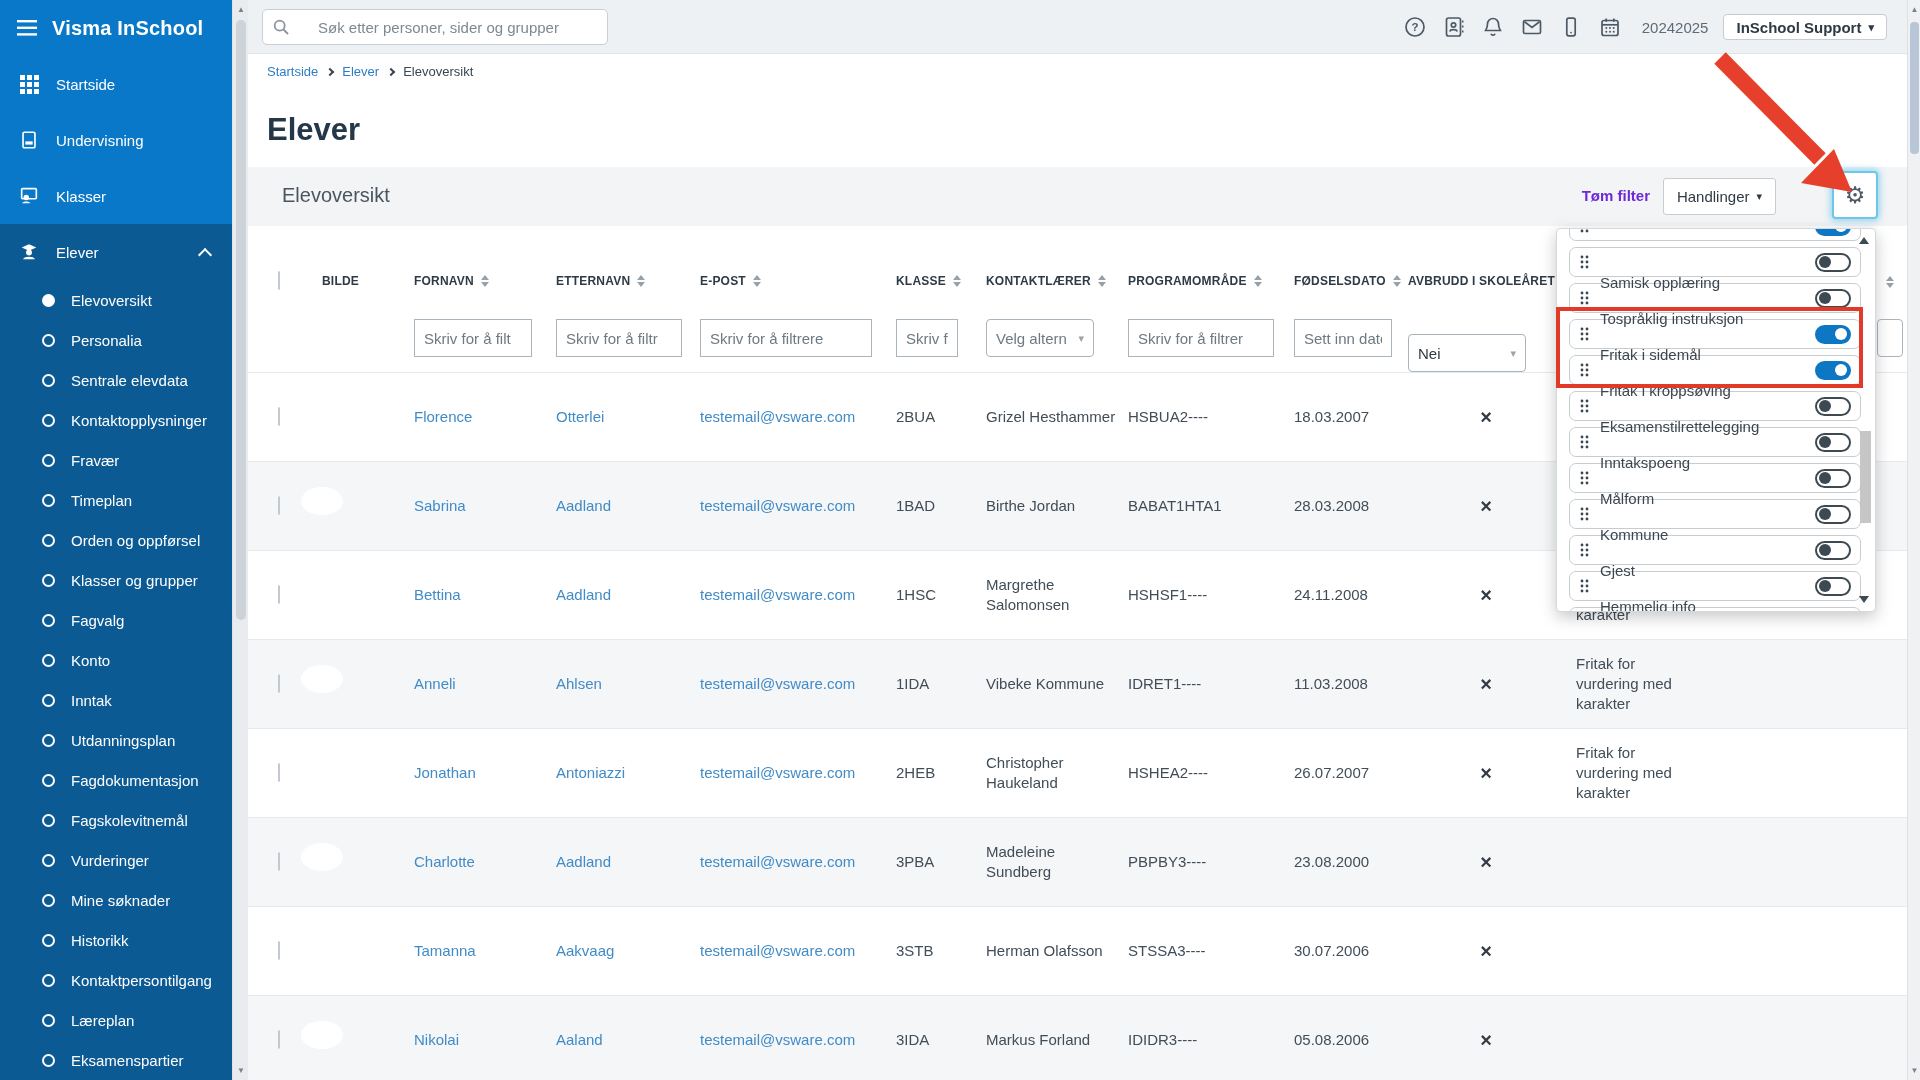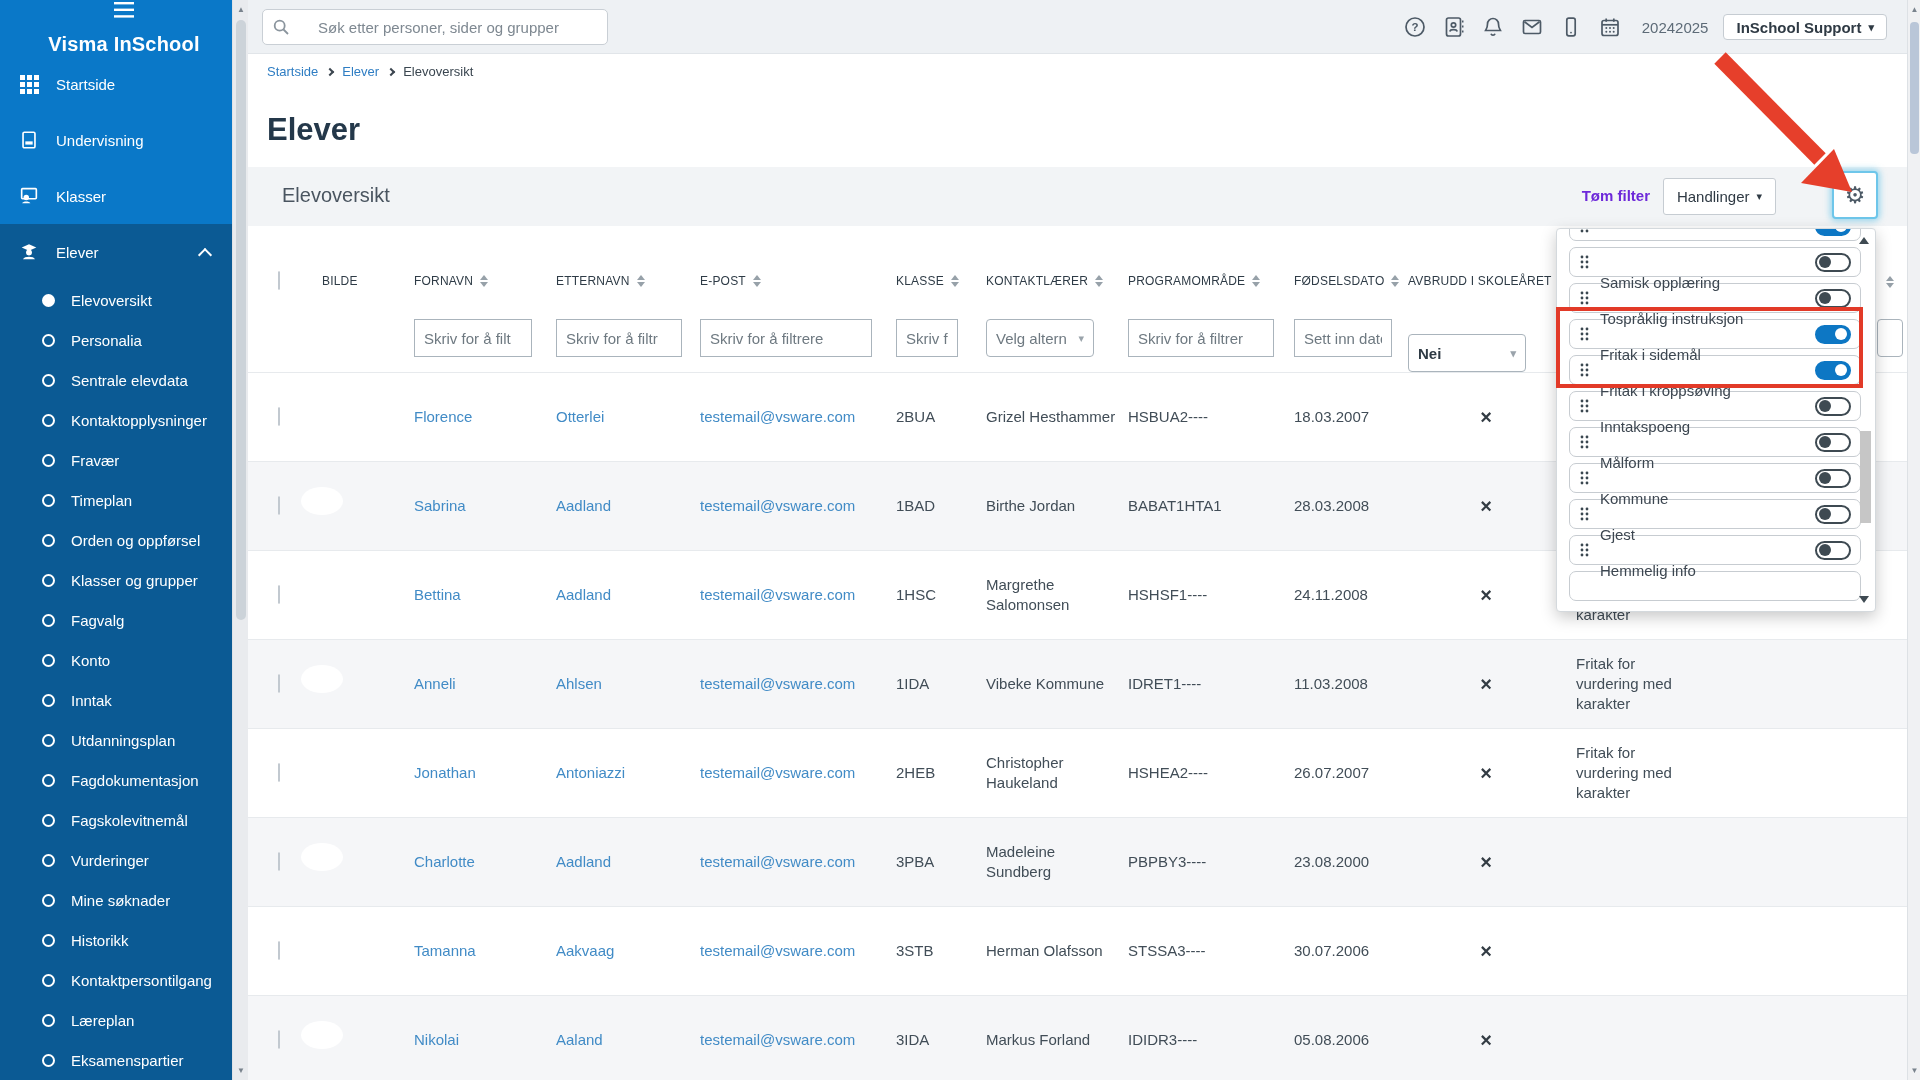--- a/index.html
+++ b/index.html
@@ -1,20 +1,20 @@
 <!DOCTYPE html>
 <html><head>
 <meta charset="utf-8">
 <style>
   * { box-sizing: border-box; margin: 0; padding: 0; }
   html,body { width:1920px; height:1080px; overflow:hidden; font-family:"Liberation Sans", sans-serif; background:#fff; position:relative; }
 
   
   .sidebar { position:absolute; left:0; top:0; width:232px; height:1080px; background:#0a78c8; color:#fff; z-index:6; }
-  .brand-row { height:56px; display:flex; align-items:center; gap:14px; padding-left:16px;flex-direction:column; }
+  .brand-row { height:56px; display:flex; align-items:center; gap:14px; padding-left:16px; }
   .brand-title { font-size:20px; font-weight:700; letter-spacing:.2px; }
   .nav-item { height:56px; display:flex; align-items:center; gap:16px; padding-left:18px; font-size:15px; cursor:pointer; }
   .nav-icon { width:22px; height:22px; display:inline-flex; align-items:center; justify-content:center; }
   .elever-section { position:absolute; top:224px; left:0; right:0; bottom:0; background:#0b5a94; }
   .section-head { height:56px; display:flex; align-items:center; gap:16px; padding-left:18px; font-size:15px; position:relative; cursor:pointer; }
   .chev-up { position:absolute; right:22px; top:26px; width:10px; height:10px; border-top:2.5px solid #fff; border-right:2.5px solid #fff; transform:rotate(-45deg); }
   .sub-item { height:40px; display:flex; align-items:center; gap:16px; padding-left:42px; font-size:15px; cursor:pointer; }
   .radio { width:13px; height:13px; border:2px solid #fff; border-radius:50%; flex:0 0 auto; }
   .sub-item.active .radio { background:#fff; }
 
@@ -46,29 +46,29 @@
   .toolbar { position:absolute; left:248px; top:167px; width:1659px; height:59px; background:#f2f4f6; z-index:2; }
   .section-title { position:absolute; left:34px; top:17px; font-size:20px; color:#4a5560; }
   .clear-filter { position:absolute; right:257px; top:20px; font-size:15px; font-weight:700; color:#6d28d9; cursor:pointer;text-align:right; }
   .actions-button { position:absolute; right:131px; top:11px; height:37px; background:#fff; border:1px solid #c6ccd2; border-radius:3px; padding:0 13px; font-size:15px; color:#2f3a44; display:flex; align-items:center; gap:7px; cursor:pointer; }
   .gear-button { position:absolute; left:1832px; top:171px; width:46px; height:48px; background:#fff; border:2px solid #6ec6ea; border-radius:4px; box-shadow:0 0 6px 2px rgba(80,190,230,.55); display:flex; align-items:center; justify-content:center; font-size:23px; color:#4d5a66; cursor:pointer; z-index:30; }
 
   
   .table-card { position:absolute; left:248px; top:226px; width:1659px; height:854px; background:#fff; overflow:hidden; z-index:1; }
   .cols { display:grid; grid-template-columns:44px 92px 142px 144px 196px 90px 142px 166px 114px 168px 1fr; padding-left:30px; align-items:center; }
   .head-row { margin-top:32px; height:46px; }
-  .hlabel { font-size:12px; font-weight:400; color:#2e3b46; letter-spacing:.2px; display:flex; align-items:center; }
+  .hlabel { font-size:12px; font-weight:700; color:#2e3b46; letter-spacing:.2px; display:flex; align-items:center; }
   .sort { display:inline-flex; flex-direction:column; gap:2px; margin-left:7px; cursor:pointer; }
   .sort .up { width:0; height:0; border-left:4px solid transparent; border-right:4px solid transparent; border-bottom:5px solid #97a1a9; }
   .sort .dn { width:0; height:0; border-left:4px solid transparent; border-right:4px solid transparent; border-top:5px solid #97a1a9; }
   .filter-row { height:68px; align-items:center; }
   .f-input { height:38px; border:1px solid #aab4bc; border-radius:0; background:#fff; font-size:15px; font-family:inherit; color:#3c4650; padding:12px 9px; outline:none; }
   .f-input::placeholder { color:#6e7981; }
   .f-select { height:38px; border:1px solid #aab4bc; border-radius:4px; background:#fff; font-size:15px; color:#6e7981; padding:0 9px; display:flex; align-items:center; justify-content:space-between; cursor:pointer; }
-  .f-select.value { color:#2e3a44; font-weight:700;margin-top:30px; }
+  .f-select.value { color:#2e3a44; font-weight:400;margin-top:30px; }
   .f-select .caret { color:#9aa3ab; }
   .cb { width:18px; height:18px; border:1px solid #c2c9d0; border-radius:4px; background:#fff; cursor:pointer; }
   .t-row { height:89px; border-top:1px solid #e7eaed; }
   .t-row:nth-child(even) { background:#f5f6f8; }
   .avatar { width:62px; height:62px; border-radius:50%; background:#b6bec6; position:relative; overflow:hidden; }
   .avatar .body { position:absolute; left:50%; bottom:-9px; transform:translateX(-50%); width:42px; height:28px; border-radius:50%; background:#fff; }
   .cell { font-size:15px; color:#414d57; padding-right:12px; line-height:1.35; }
   .link { color:#418bc6; cursor:pointer; }
   .xmark { font-size:20px; font-weight:700; color:#333c44; text-align:center; }
   .fritak-cell { max-width:130px; }
@@ -656,20 +656,36 @@
               <circle cx="7" cy="7" r="1.4"></circle>
               <circle cx="2" cy="12" r="1.4"></circle>
               <circle cx="7" cy="12" r="1.4"></circle>
             </g>
           </svg>
         </span>
         <span class="p-label">Fritak i kroppsøving</span>
         <span class="toggle on"></span>
       </div>
 
+      <div class="panel-item">
+        <span>
+          <svg width="9" height="14" viewBox="0 0 9 14">
+            <g fill="#3a4750">
+              <circle cx="2" cy="2" r="1.4"></circle>
+              <circle cx="7" cy="2" r="1.4"></circle>
+              <circle cx="2" cy="7" r="1.4"></circle>
+              <circle cx="7" cy="7" r="1.4"></circle>
+              <circle cx="2" cy="12" r="1.4"></circle>
+              <circle cx="7" cy="12" r="1.4"></circle>
+            </g>
+          </svg>
+        </span>
+        <span class="p-label">Eksamenstilrettelegging</span>
+        <span class="toggle"></span>
+      </div>
 
       <div class="panel-item">
         <span>
           <svg width="9" height="14" viewBox="0 0 9 14">
             <g fill="#3a4750">
               <circle cx="2" cy="2" r="1.4"></circle>
               <circle cx="7" cy="2" r="1.4"></circle>
               <circle cx="2" cy="7" r="1.4"></circle>
               <circle cx="7" cy="7" r="1.4"></circle>
               <circle cx="2" cy="12" r="1.4"></circle>

